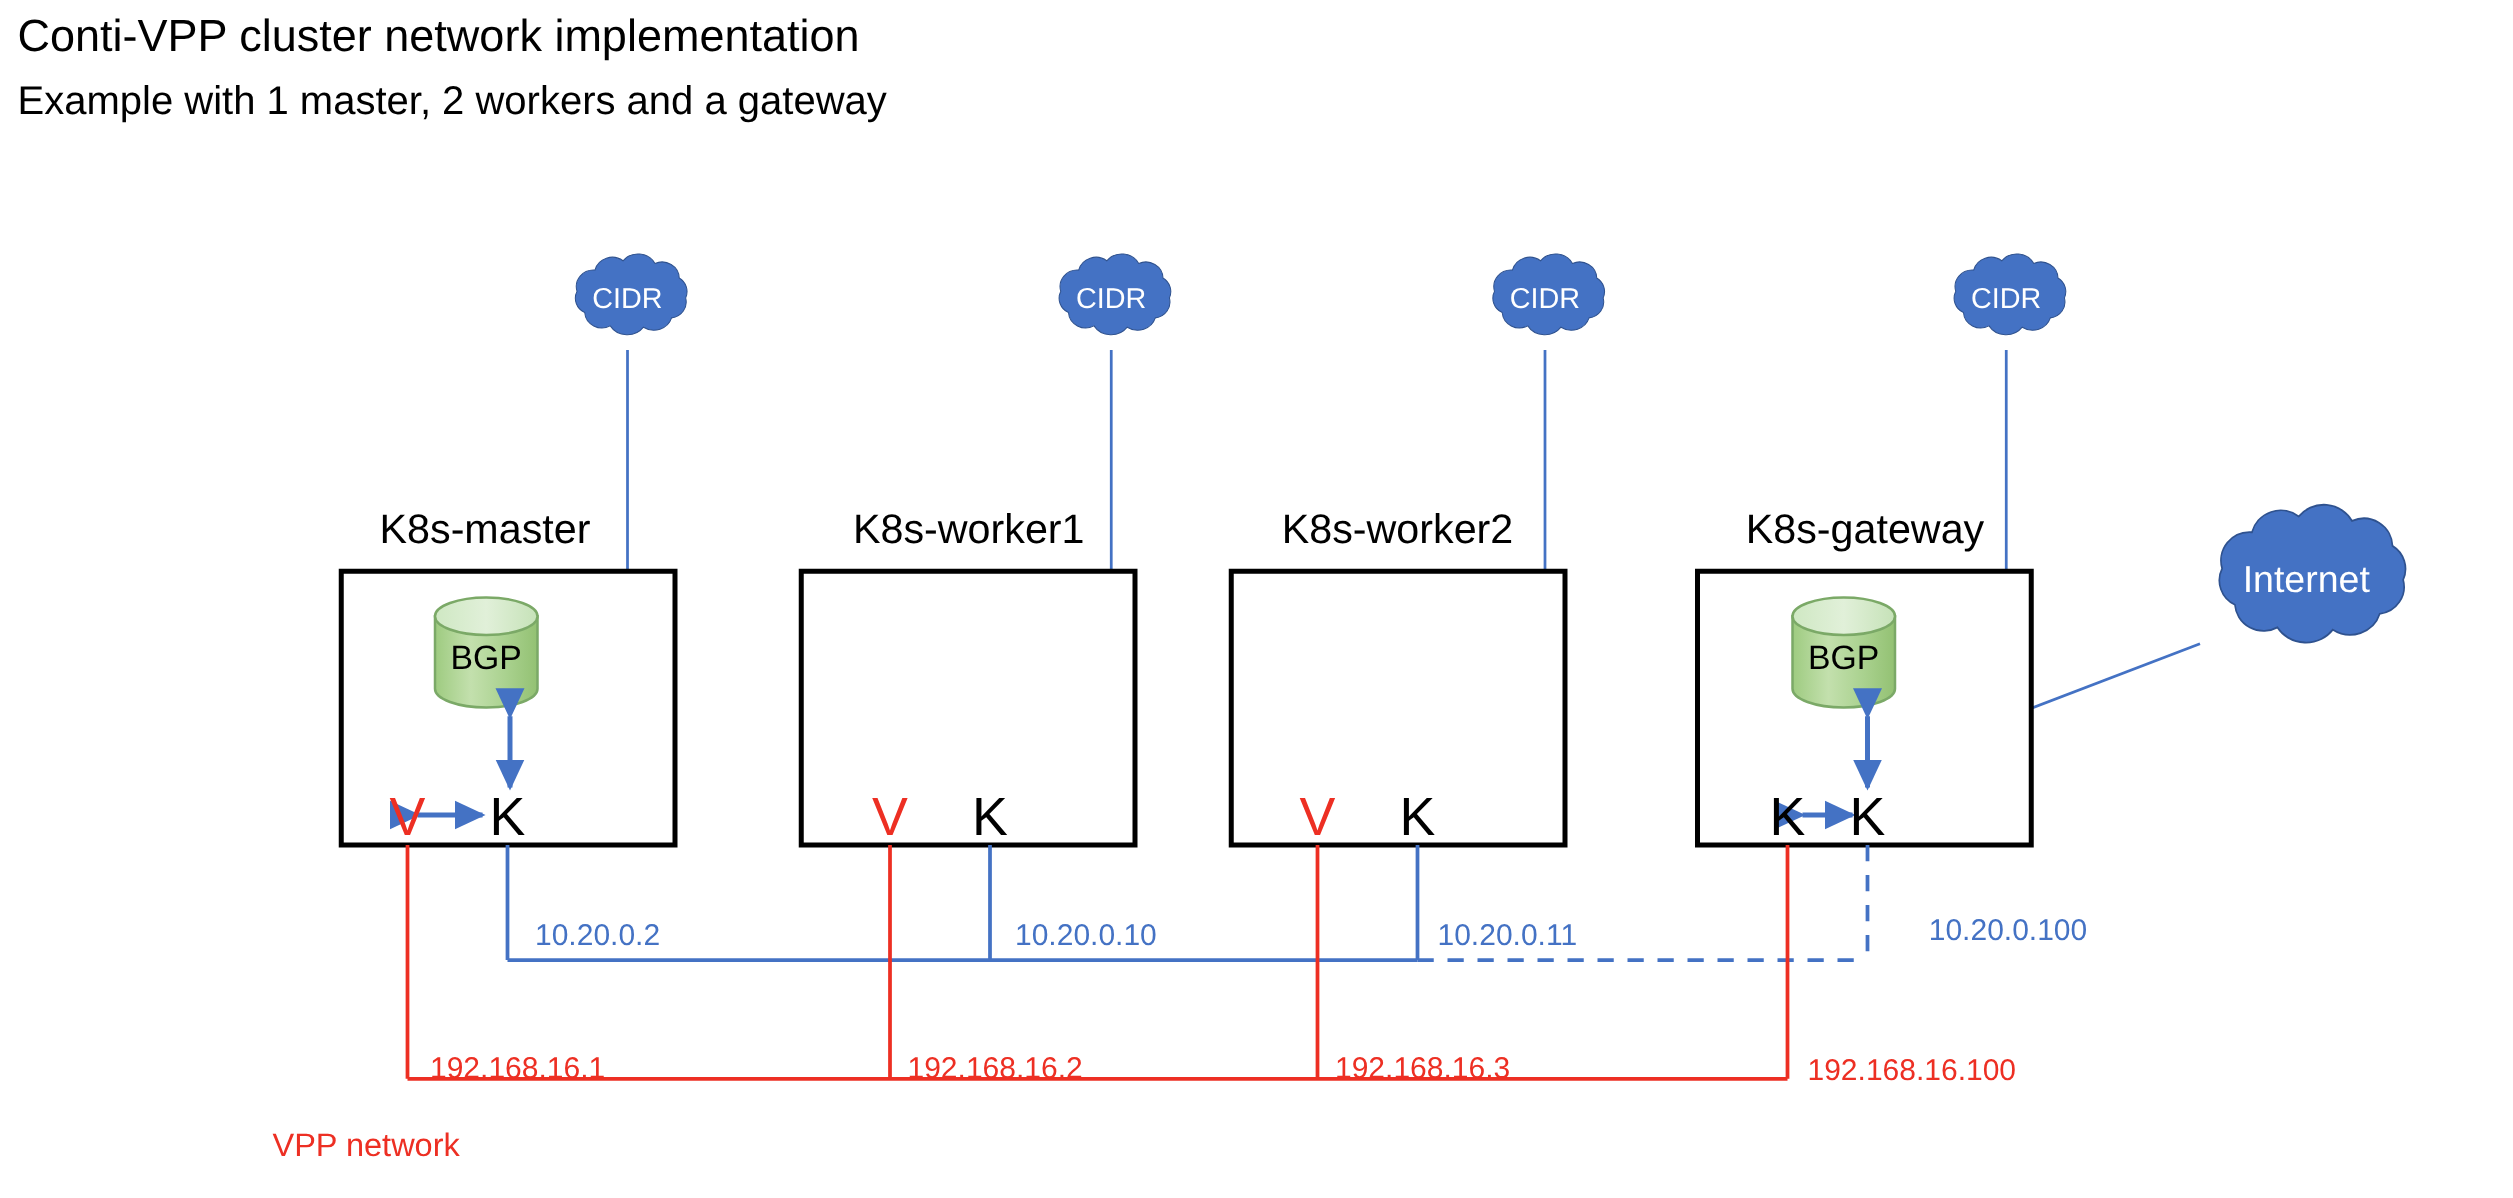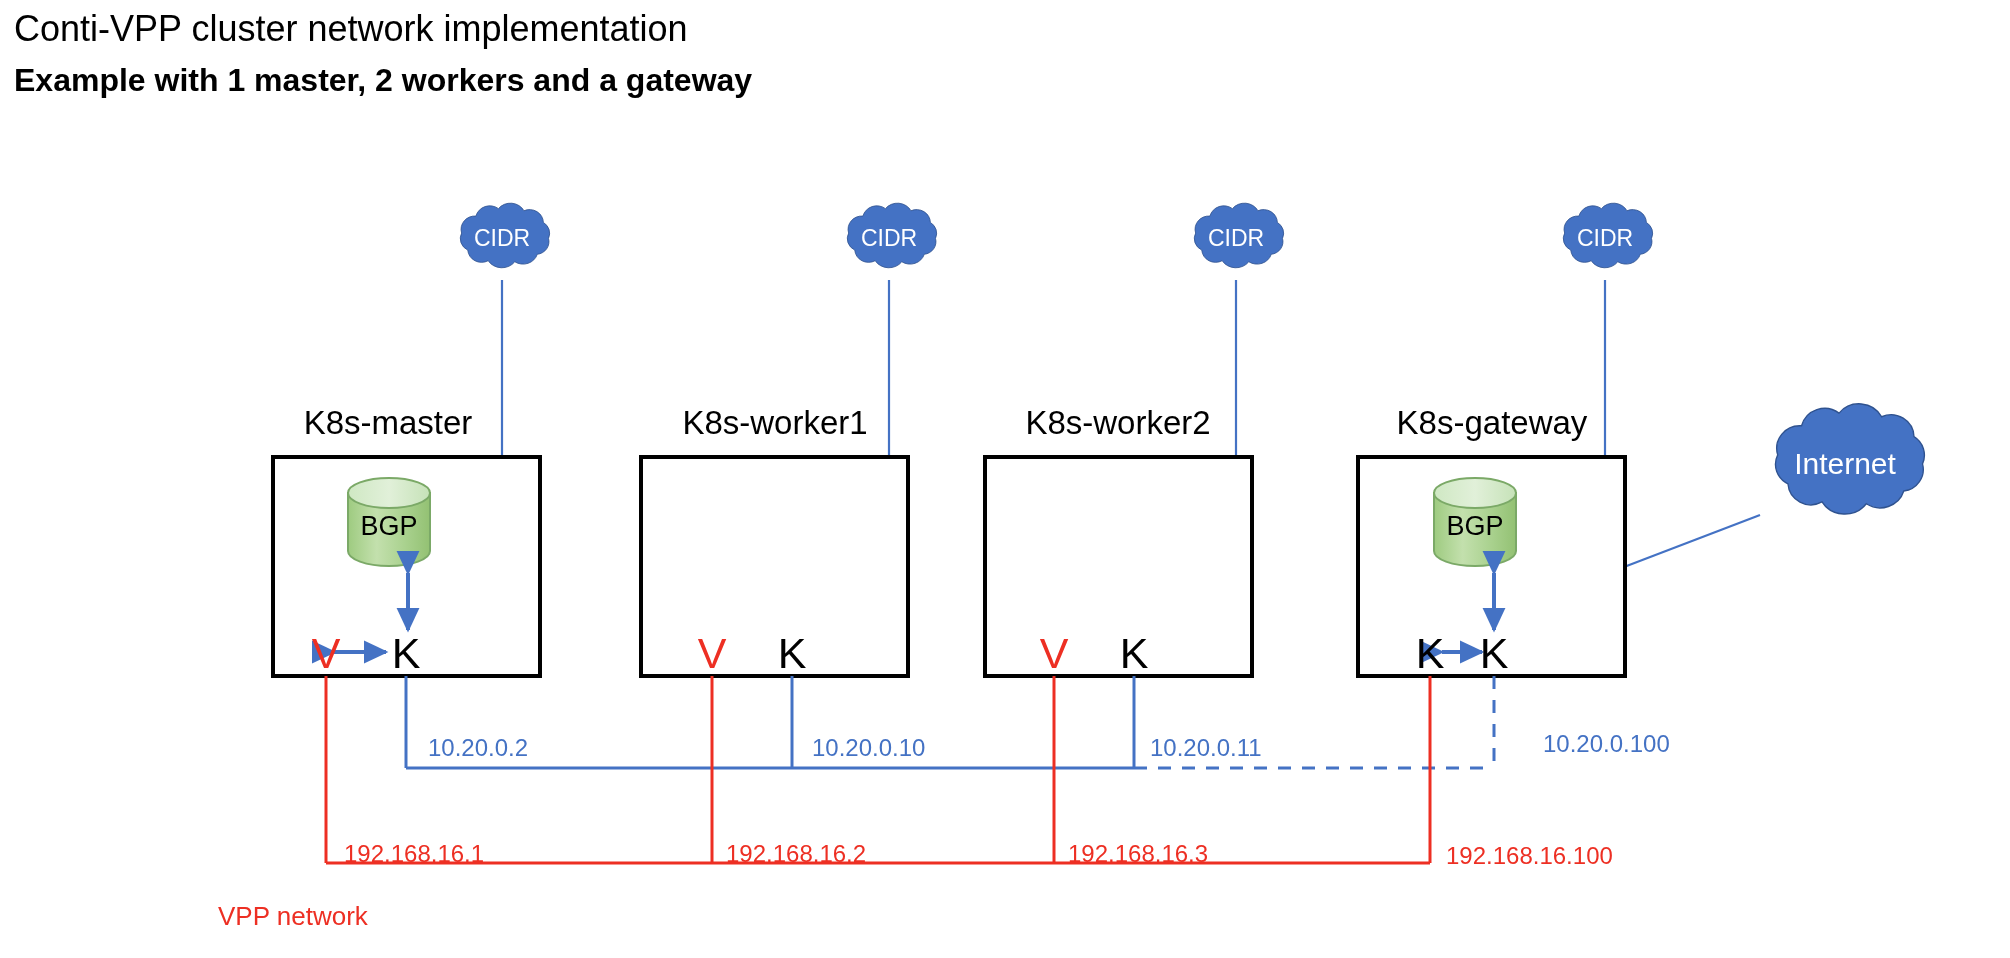--- a/index.html
+++ b/index.html
@@ -29,21 +29,20 @@
     color: #000000;
     white-space: nowrap;
   }
   .title-sub {
     position: absolute;
     left: 14px;
     top: 62px;
     font-size: 32px;
     color: #000000;
     white-space: nowrap;
-    font-weight: bold;
   }
   svg {
     position: absolute;
     left: 0;
     top: 0;
   }
   text { font-family: "Liberation Sans", sans-serif; }
   .cloud-label {
     fill: #ffffff;
     font-size: 23px;

